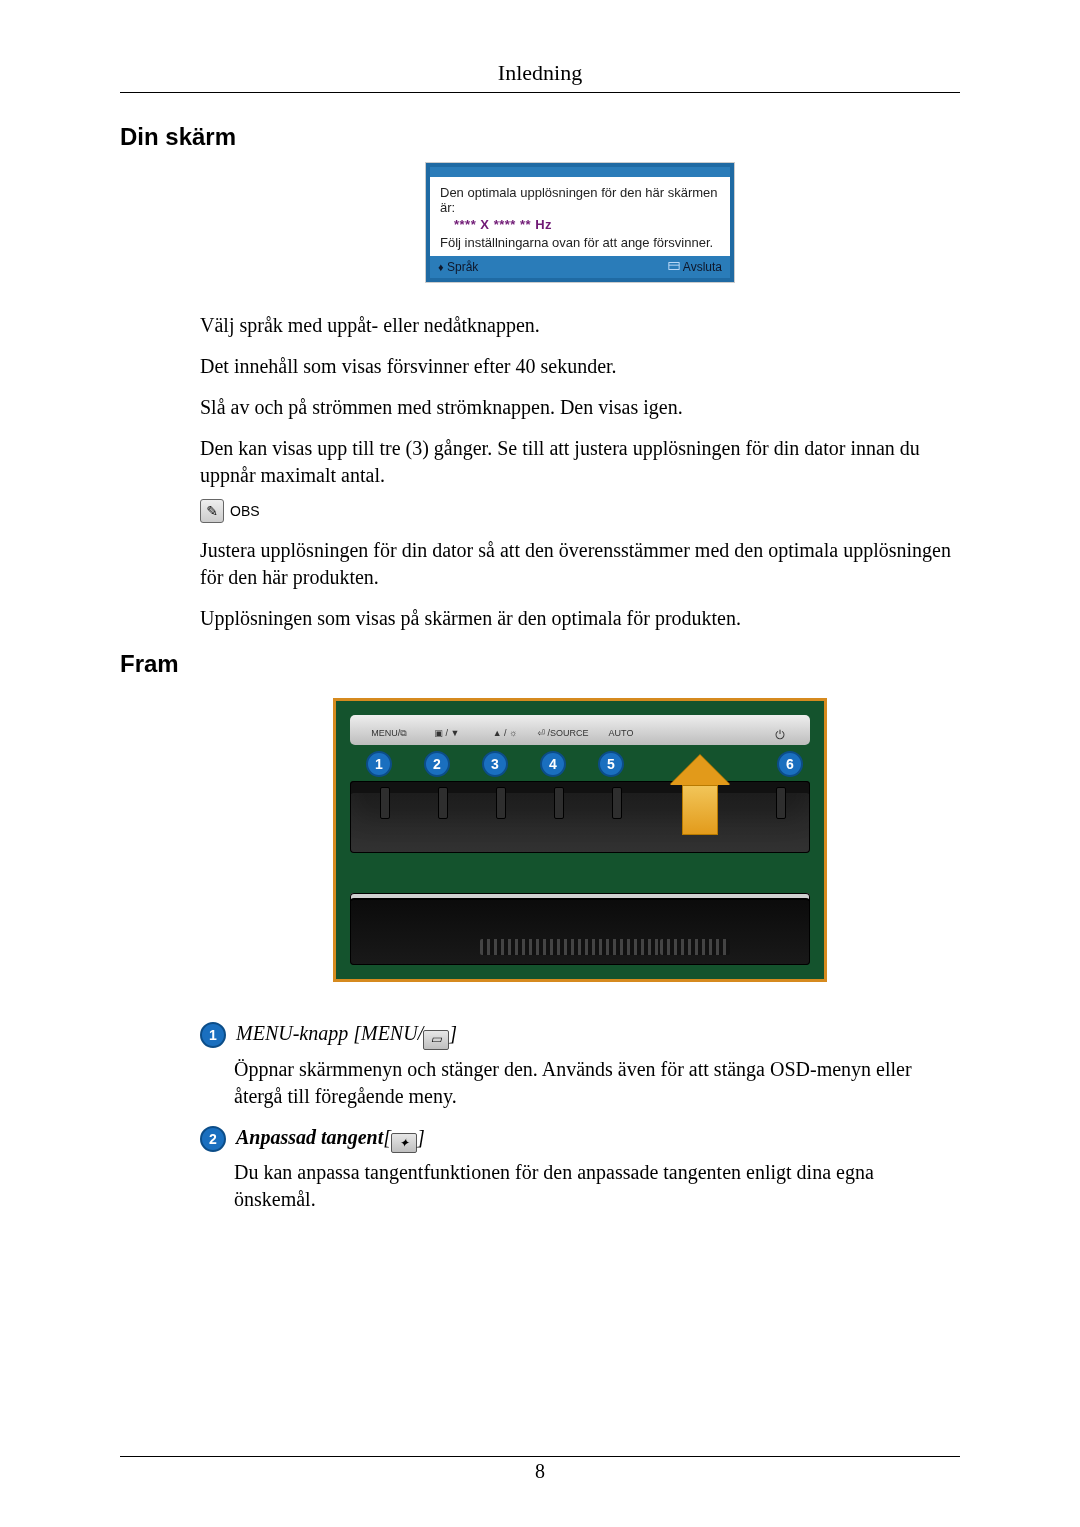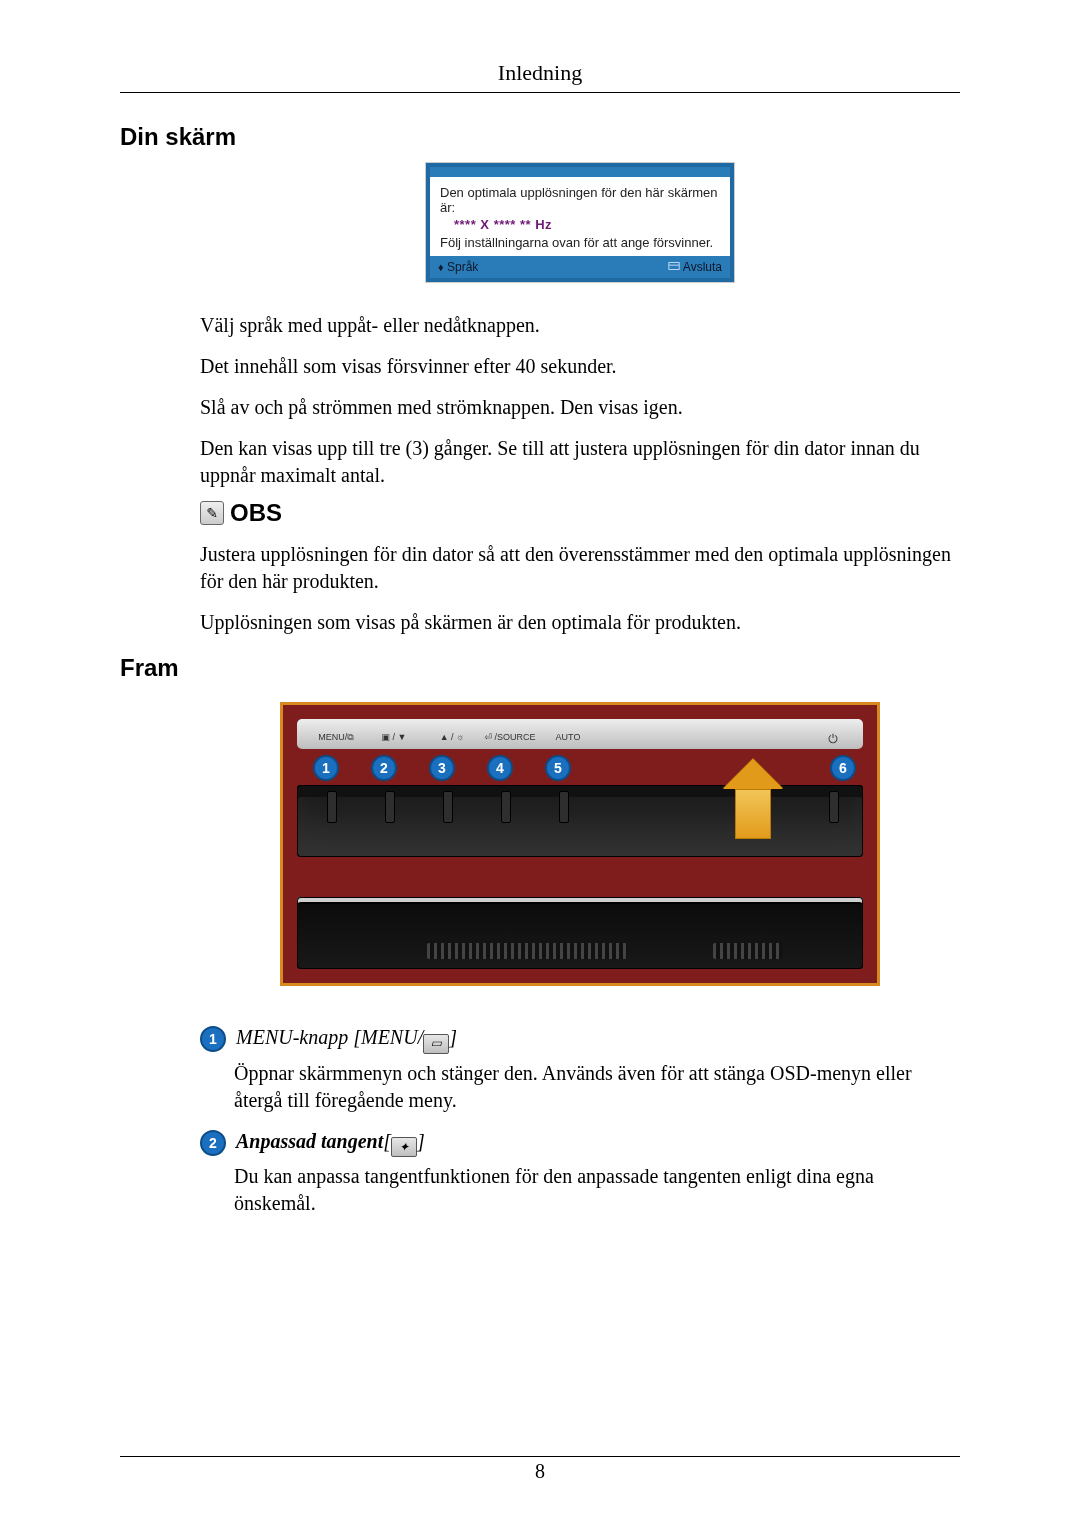--- a/index.html
+++ b/index.html
@@ -77,27 +77,27 @@
   .pencil-icon {
     width: 22px; height: 22px;
     border: 1px solid #666;
     background: linear-gradient(#eee,#ccc);
     border-radius: 3px;
     display: inline-flex;
     align-items: center;
     justify-content: center;
     font-size: 14px;
   }
-  .obs-text { font-family: Arial, sans-serif; font-weight: bold; font-size: 24px; }
+  .obs-text { font-family: Arial, sans-serif; font-weight: normal; font-size: 14px; }
   
   .diag-wrap { display:flex; justify-content:center; margin: 20px 0 40px 0; }
   .diag {
-    width: 600px;
+    width: 494px;
     border: 3px solid #d68a1f;
-    background: #7f1d1d;
+    background: #14532d;
     box-sizing: border-box;
   }
   .topbar {
     margin: 14px 14px 0 14px;
     height: 30px;
     background: linear-gradient(#eeeeee,#bdbdbd);
     border-radius: 5px;
     position: relative;
   }
   .btn-labels {

